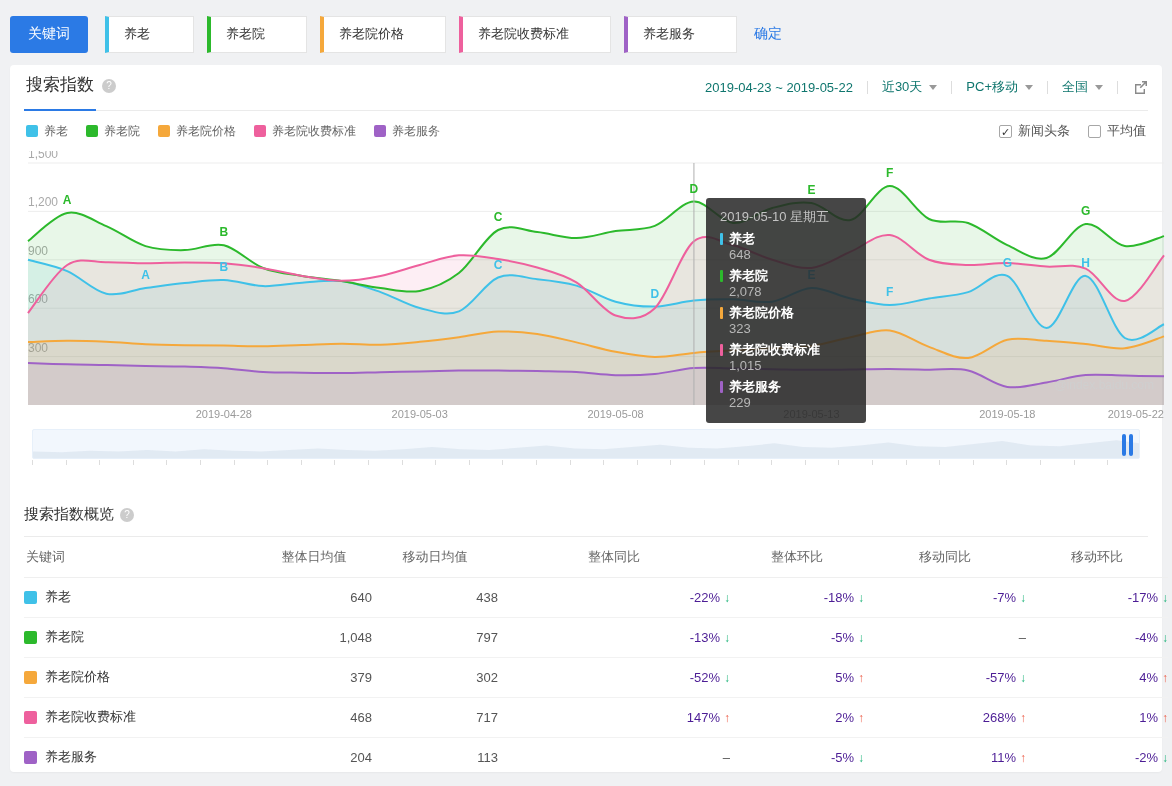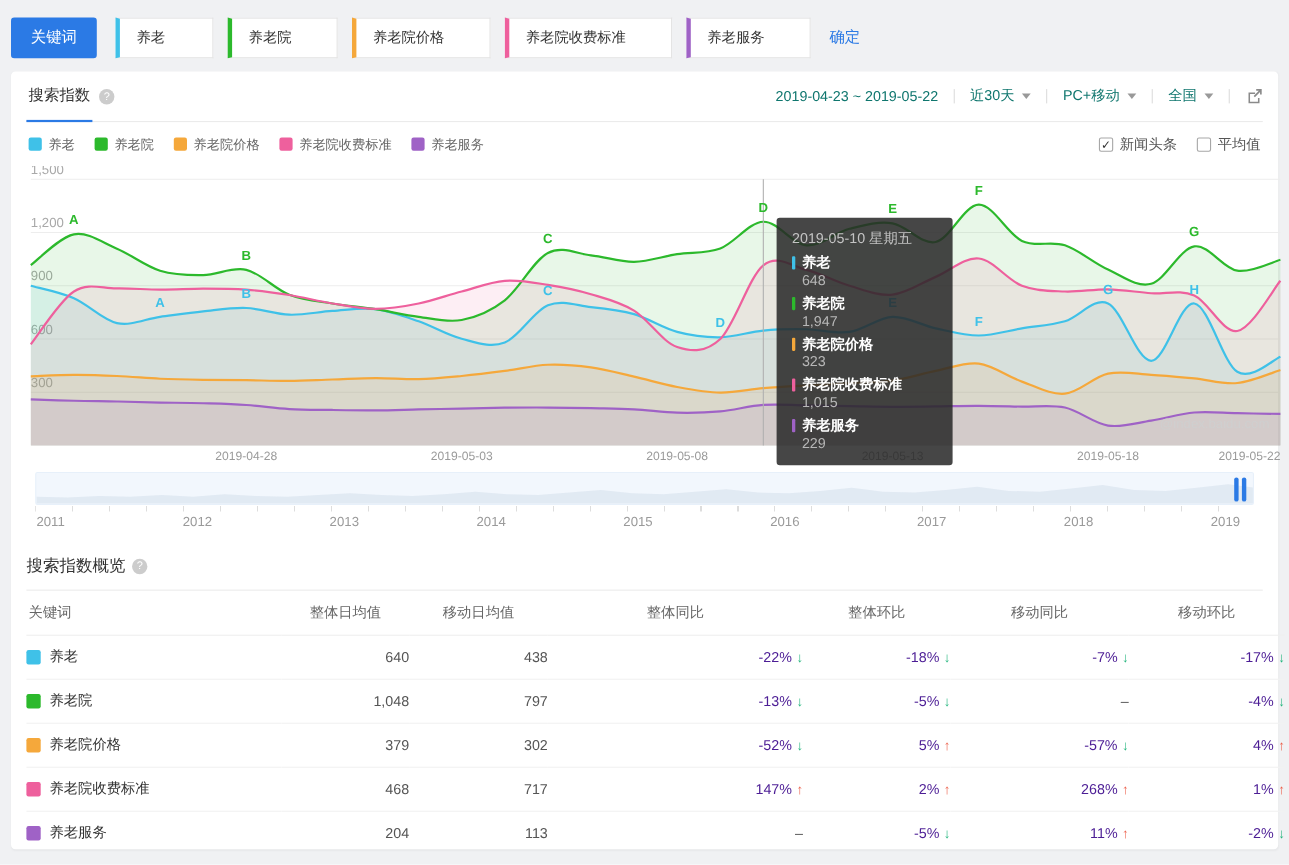--- a/index.html
+++ b/index.html
@@ -16,21 +16,21 @@
             display:flex; align-items:center; padding-left:15px; font-size:13px; color:#333; }
   .confirm { color:#2b7ae5; font-size:14px; margin-left:17px; cursor:pointer; text-decoration:none; }
 
   
   .card { position:absolute; left:10px; right:10px; top:65px; height:707px; background:#fff;
           border-radius:4px; padding:0 14px; box-shadow:0 1px 2px rgba(0,0,0,.04); }
 
   .card-head { display:flex; justify-content:space-between; align-items:flex-end;
                border-bottom:1px solid #ebebeb; height:46px; }
   .tab-wrap { display:flex; align-items:center; }
-  .tab { font-size:14px; color:#333; padding:0 2px 13px 2px; }
+  .tab { font-size:17px; color:#333; padding:0 2px 13px 2px; }
   .tab.active { border-bottom:2px solid #2b7ae5; margin-bottom:-1px; }
   .qmark { width:14px; height:14px; background:#ccc; color:#fff; border-radius:50%; font-size:10px;
            display:inline-flex; align-items:center; justify-content:center; margin:0 0 12px 6px; }
   .filters { display:flex; align-items:center; padding-bottom:14px; font-size:13px; color:#0f766e; }
   .sep { width:1px; height:13px; background:#ddd; margin:0 14px; }
   .dd { display:flex; align-items:center; cursor:pointer; }
   .caret { width:0; height:0; border-left:4px solid transparent; border-right:4px solid transparent;
            border-top:5px solid #999; margin-left:7px; }
   .ext { margin-left:2px; display:flex; cursor:pointer; }
 
@@ -231,21 +231,21 @@
                 <span class="tt-bar" style="background: rgb(63, 193, 232);"></span>
                 <span>养老</span>
               </div>
               <div class="tt-val">648</div>
             </div>
             <div class="tt-item">
               <div class="tt-name">
                 <span class="tt-bar" style="background: rgb(44, 185, 44);"></span>
                 <span>养老院</span>
               </div>
-              <div class="tt-val">1,947</div>
+              <div class="tt-val">2,078</div>
             </div>
             <div class="tt-item">
               <div class="tt-name">
                 <span class="tt-bar" style="background: rgb(245, 168, 59);"></span>
                 <span>养老院价格</span>
               </div>
               <div class="tt-val">323</div>
             </div>
             <div class="tt-item">
               <div class="tt-name">
@@ -267,31 +267,20 @@
 
     <div class="timeline">
       <div class="tl-band">
         <svg id="spark" width="1112" height="28">
             <polygon points="0,28 0.0,21.5 28.5,22.3 57.0,20.8 85.5,21.5 114.1,20.0 142.6,21.5 171.1,19.3 199.6,20.8 228.1,21.5 256.6,20.0 285.1,18.5 313.6,20.0 342.2,20.8 370.7,19.3 399.2,17.0 427.7,19.3 456.2,20.0 484.7,17.8 513.2,15.5 541.7,18.5 570.3,19.3 598.8,17.0 627.3,14.8 655.8,17.8 684.3,18.5 712.8,16.3 741.3,13.3 769.8,17.0 798.4,17.8 826.9,15.5 855.4,12.5 883.9,16.3 912.4,17.0 940.9,14.0 969.4,11.0 997.9,15.5 1026.5,16.3 1055.0,13.3 1083.5,10.3 1112.0,14.0 1112,28" fill="#cdd9e6" fill-opacity="0.45"></polygon>
           </svg>
         <div class="tl-handle h1"></div>
         <div class="tl-handle h2"></div>
       </div>
       <div class="tl-ticks"></div>
-      <div class="tl-years" id="tl-years">
-          <span class="tl-year" style="left: 14px;">2011</span>
-          <span class="tl-year" style="left: 147.5px;">2012</span>
-          <span class="tl-year" style="left: 281px;">2013</span>
-          <span class="tl-year" style="left: 414.5px;">2014</span>
-          <span class="tl-year" style="left: 548px;">2015</span>
-          <span class="tl-year" style="left: 681.5px;">2016</span>
-          <span class="tl-year" style="left: 815px;">2017</span>
-          <span class="tl-year" style="left: 948.5px;">2018</span>
-          <span class="tl-year" style="left: 1082px;">2019</span>
-        </div>
     </div>
 
     <div class="ov-head">
       <span class="ov-title">搜索指数概览</span>
       <span class="qmark">?</span>
     </div>
 
     <table class="ov-table">
       <colgroup>
         <col style="width:232px">

